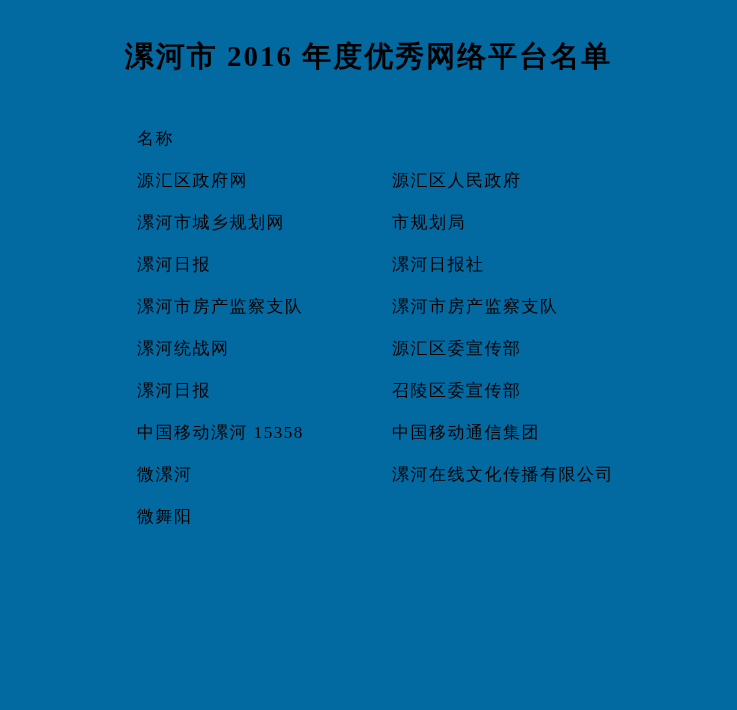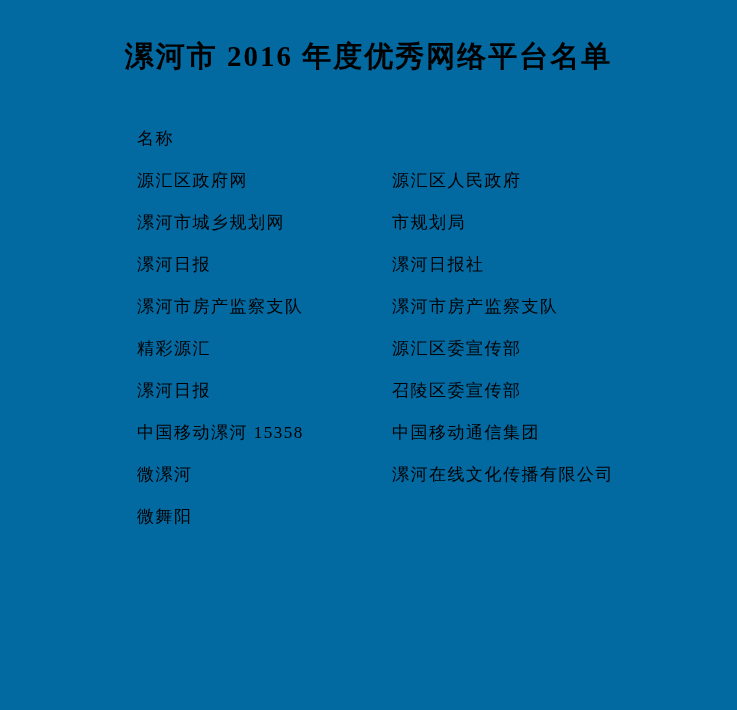--- a/index.html
+++ b/index.html
@@ -80,21 +80,21 @@
       <div class="t-cell-left">漯河日报</div>
       <div class="t-cell-right">漯河日报社</div>
     </div>
 
     <div class="t-row">
       <div class="t-cell-left">漯河市房产监察支队</div>
       <div class="t-cell-right">漯河市房产监察支队</div>
     </div>
 
     <div class="t-row">
-      <div class="t-cell-left">精彩源汇</div>
+      <div class="t-cell-left">漯河统战网</div>
       <div class="t-cell-right">源汇区委宣传部</div>
     </div>
 
     <div class="t-row">
       <div class="t-cell-left">漯河日报</div>
       <div class="t-cell-right">召陵区委宣传部</div>
     </div>
 
     <div class="t-row">
       <div class="t-cell-left">中国移动漯河 15358</div>

